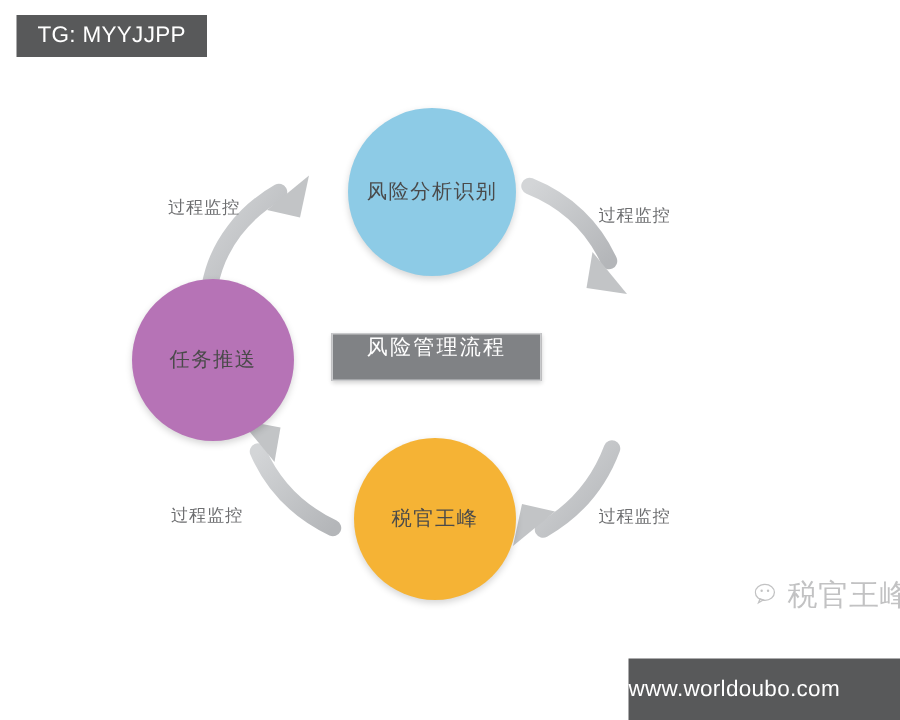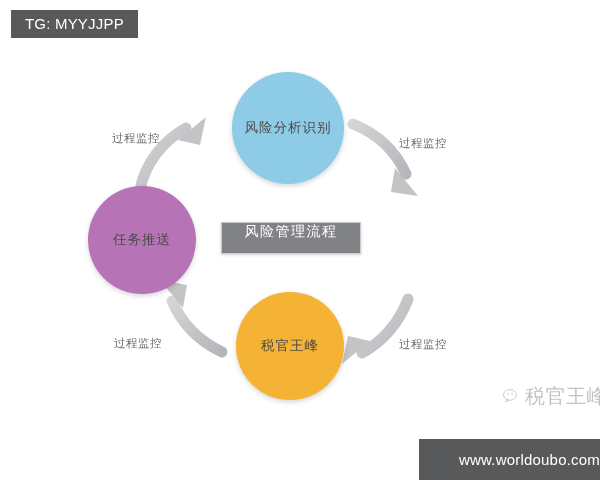--- a/index.html
+++ b/index.html
@@ -153,21 +153,21 @@
   
   .url-bar {
     position: absolute;
     left: 419px;
     top: 439px;
     width: 181px;
     height: 41px;
     background: #58595a;
     display: flex;
     align-items: center;
-    justify-content: flex-end;
+    justify-content: flex-start;
   }
   .url-text {
     font-size: 15px;
     color: #ffffff;
     letter-spacing: 0.2px;
     white-space: nowrap;
   }
 </style>
 </head>
 <body>

